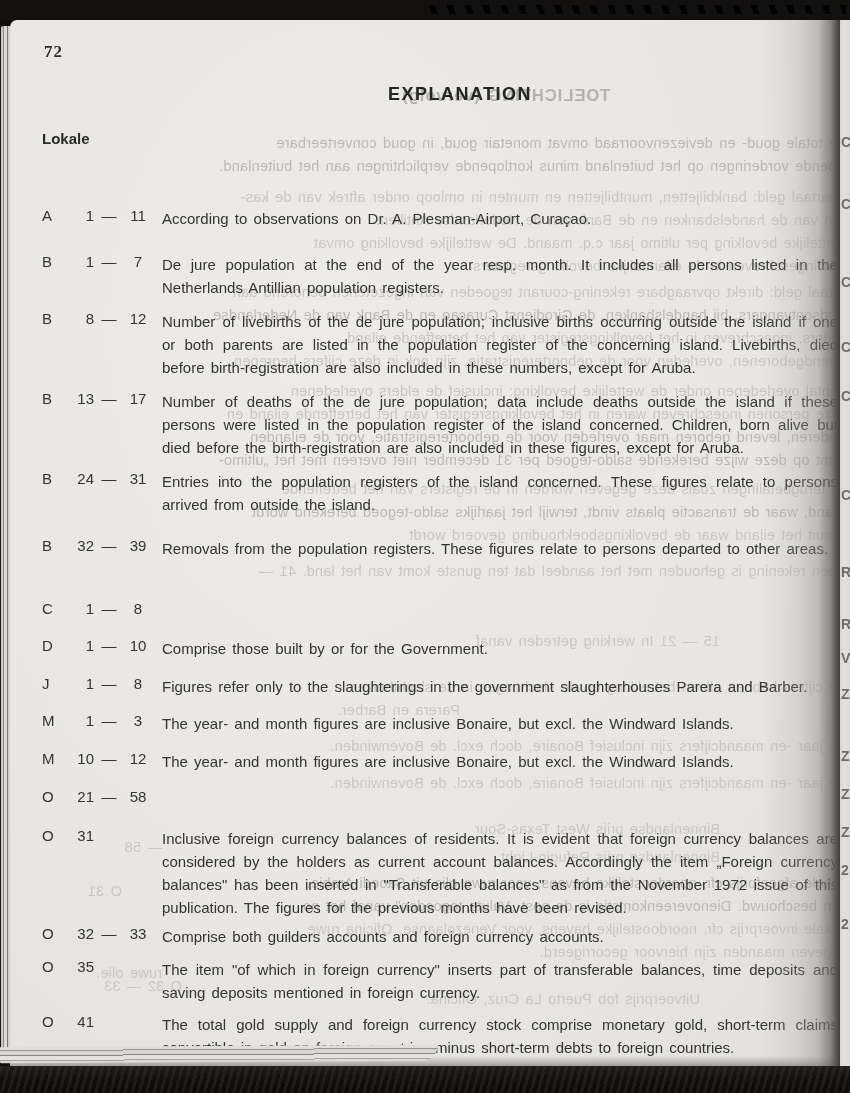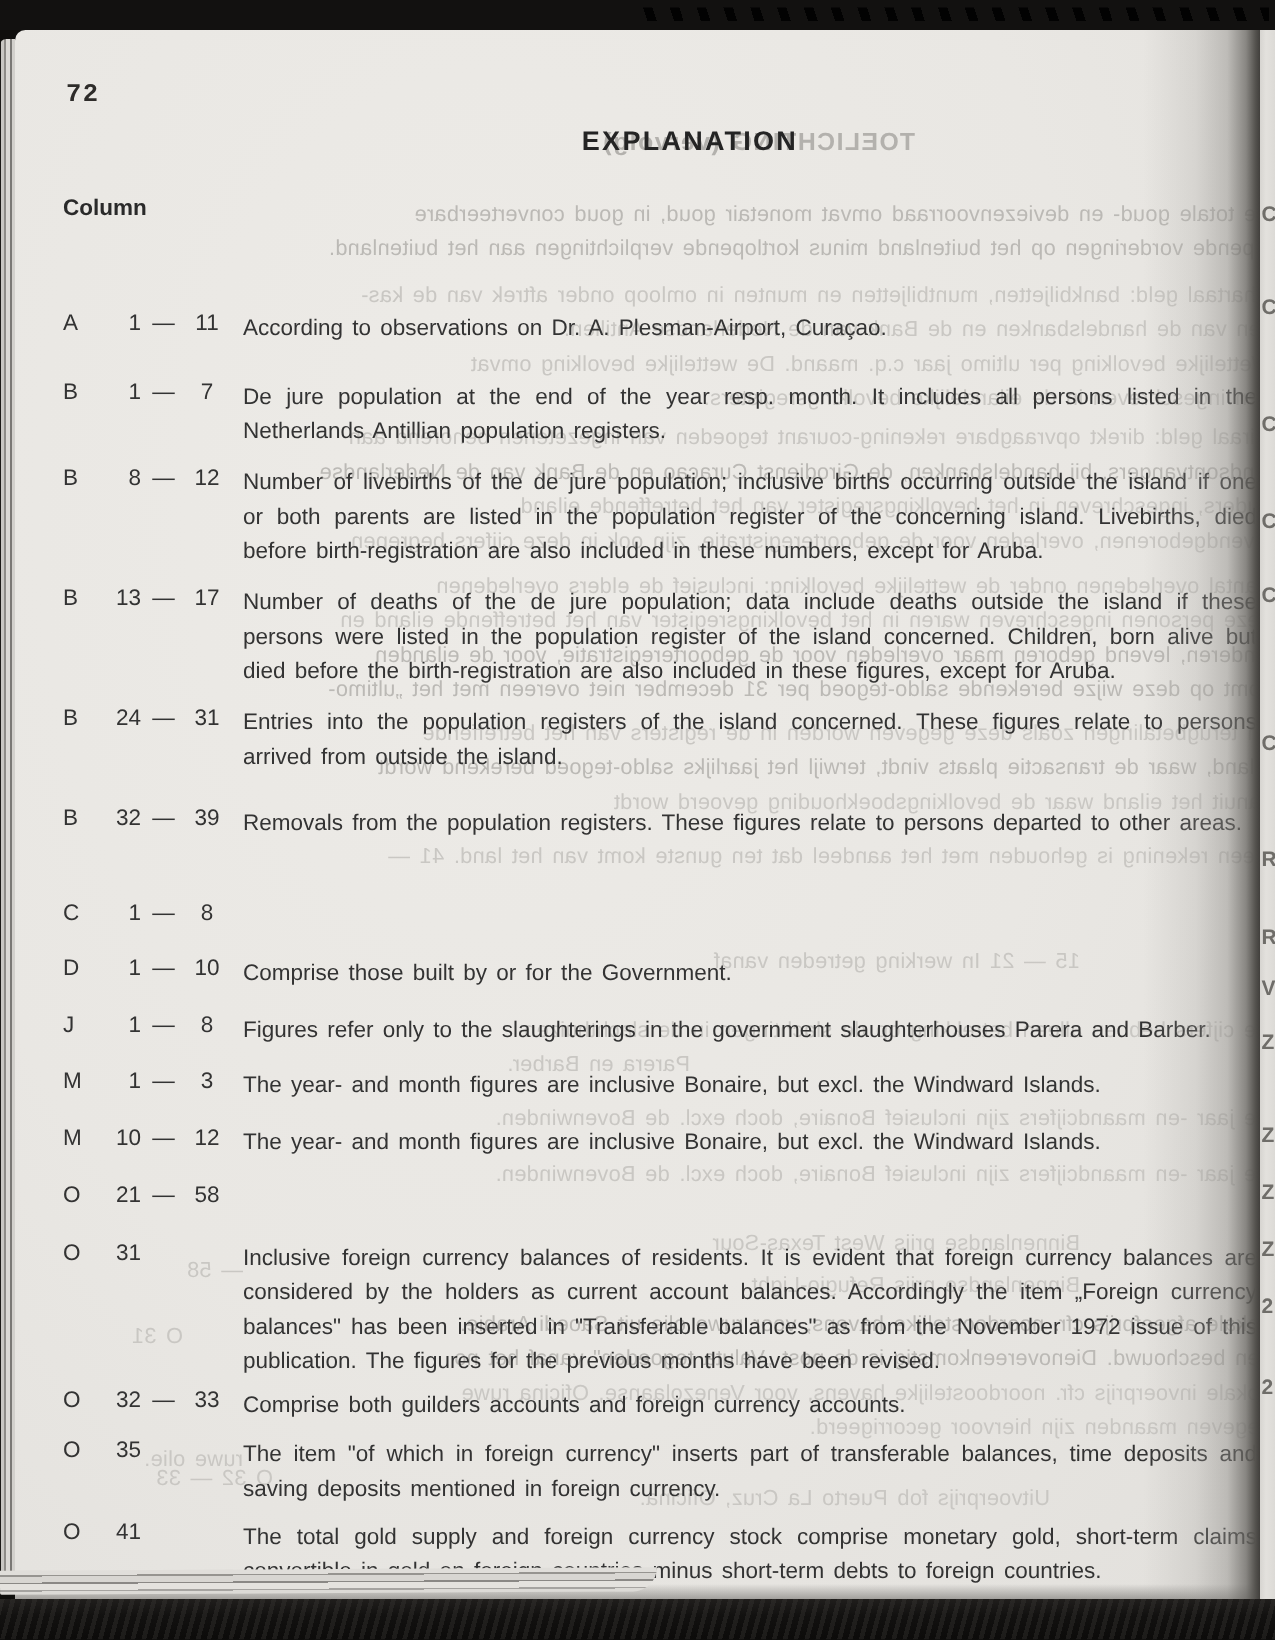--- a/index.html
+++ b/index.html
@@ -28,22 +28,22 @@
     position:absolute;transform:scaleX(-1);
     color:#c9c7c3;font-size:14.5px;line-height:23px;white-space:nowrap;
     letter-spacing:.2px;word-spacing:2px;
   }
   .bleed.dark{color:#bbb9b5;}
   .bleed.strong{color:#b3b1ad;font-weight:700;font-size:16.5px;letter-spacing:1px;}
 
   
   .content{position:absolute;inset:0;z-index:2;}
   .pagenum{
-    position:absolute;left:34px;top:34px;
-    font-family:Liberation Mono, monospace;font-weight:700;font-size:17px;color:#2e2c2a;letter-spacing:1px;
+    position:absolute;left:34px;top:22px;
+    font-family:Liberation Serif, serif;font-weight:700;font-size:17px;color:#2e2c2a;letter-spacing:1px;
   }
   .title{
     position:absolute;top:64px;left:0;width:830px;text-align:center;text-indent:70px;
     font-size:18px;font-weight:700;letter-spacing:1.5px;color:#242424;
   }
   .colhdr{position:absolute;left:32px;top:110px;font-size:15px;font-weight:700;color:#2a2a2a;}
 
   .rows{position:absolute;left:32px;top:0;width:796px;height:100%;}
   .row{position:absolute;left:0;display:flex;align-items:flex-start;}
   .code{
@@ -152,21 +152,21 @@
         <div class="bleed" style="left: 32px; top: 816px; width: 120px;">— 58</div>
         <div class="bleed" style="left: 32px; top: 860px; width: 80px;">O 31</div>
         <div class="bleed" style="left: 32px; top: 942px; width: 120px;">ruwe olie.</div>
         <div class="bleed" style="left: 32px; top: 955px; width: 140px;">O 32 — 33</div>
         <div class="bleed" style="left: 290px; top: 968px; width: 400px;">Uitvoerprijs fob Puerto La Cruz, Oficina.</div>
       </div>
 
     <div class="content">
       <div class="pagenum">72</div>
       <div class="title">EXPLANATION</div>
-      <div class="colhdr">Column</div>
+      <div class="colhdr">Lokale</div>
       <div class="rows">
           <div class="row" style="top: 187px;">
             <span class="code">
               <span class="cl">A</span>
               <span class="c1">1</span>
               <span class="cd">—</span>
               <span class="c2">11</span>
             </span>
             <p class="desc">According to observations on Dr. A. Plesman-Airport, Curaçao.</p>
           </div>

